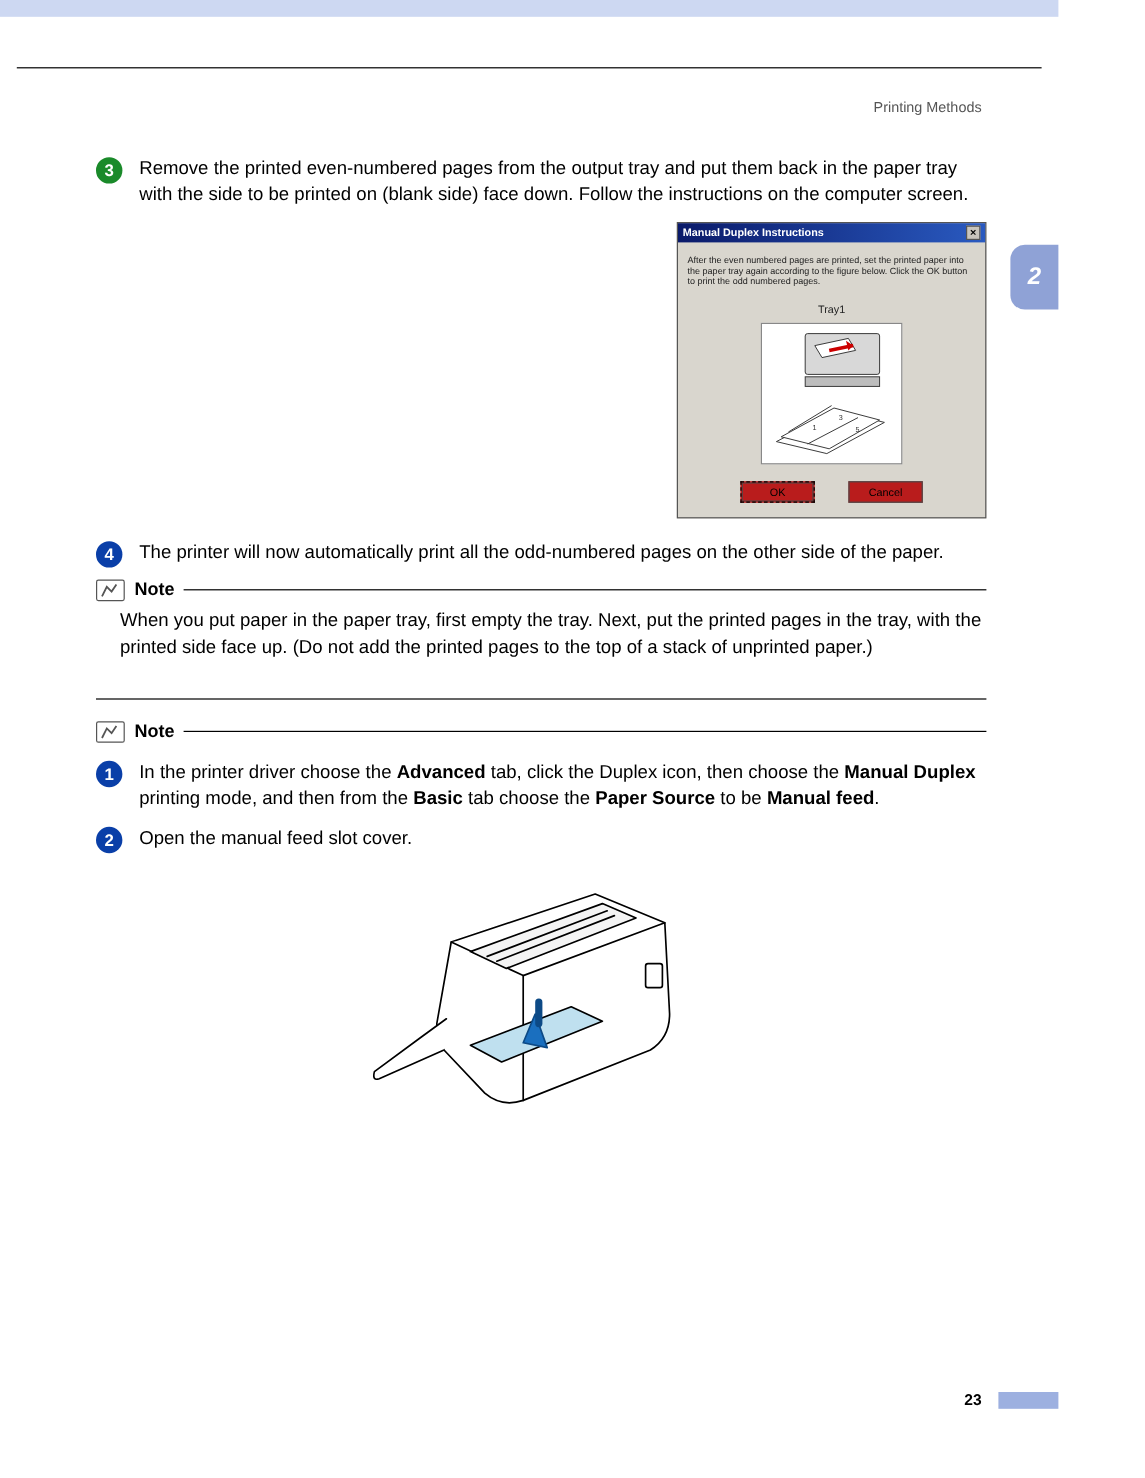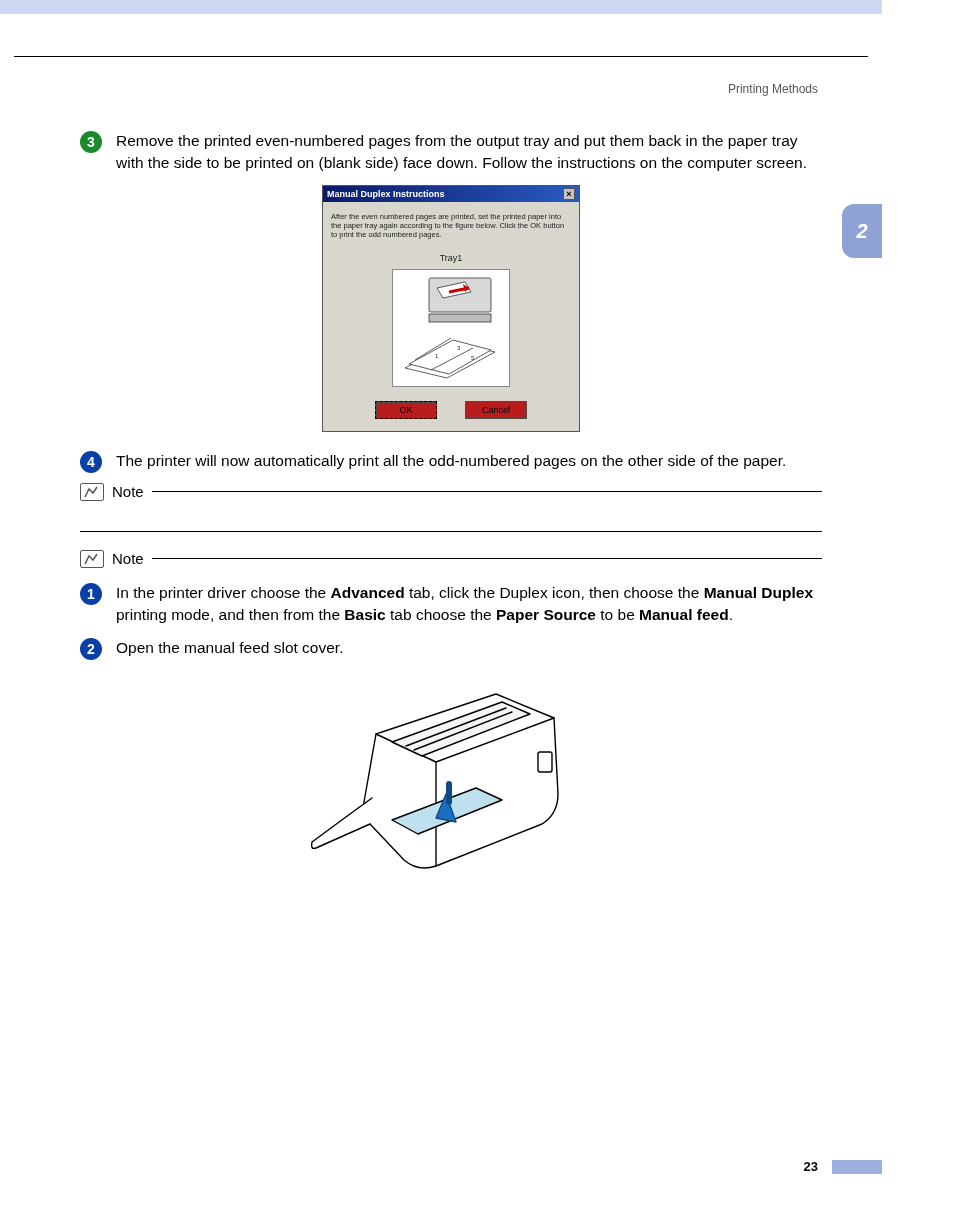--- a/index.html
+++ b/index.html
@@ -8,35 +8,35 @@
   .topband { position: absolute; top: 0; left: 0; right: 0; height: 14px; background: #cdd8f2; }
   .hairline { position: absolute; top: 56px; left: 14px; right: 14px; height: 1px; background: #000; }
   .header-right { position: absolute; top: 82px; right: 64px; font-size: 12px; color: #555; }
   .side-tab { position: absolute; top: 204px; right: 0; width: 40px; height: 54px; background: #8fa2d6; border-top-left-radius: 12px; border-bottom-left-radius: 12px; display: flex; align-items: center; justify-content: center; color: #fff; font-size: 20px; font-style: italic; font-weight: bold; }
   .content { position: absolute; top: 130px; left: 80px; right: 60px; }
   .step { display: flex; margin-bottom: 10px; }
   .badge { flex: 0 0 auto; width: 22px; height: 22px; border-radius: 50%; color: #fff; font-size: 14px; font-weight: bold; display: flex; align-items: center; justify-content: center; margin-right: 14px; margin-top: 1px; }
   .badge.green { background: #1a8a2a; }
   .badge.blue { background: #0a3fa8; }
   .step-text { font-size: 15.5px; line-height: 1.45; }
-  .dialog-wrap { display: flex; justify-content: center; margin: 8px 0 18px 0; }
+  .dialog-wrap { display: flex; justify-content: flex-end; margin: 8px 0 18px 0; }
   .dialog { width: 258px; border: 1px solid #555; background: #d9d6ce; font-size: 9px; }
   .dlg-title { background: linear-gradient(90deg, #0a1a6a 0%, #2a5ac0 100%); color: #fff; padding: 2px 4px; display: flex; justify-content: space-between; align-items: center; font-weight: bold; }
   .dlg-close { width: 12px; height: 12px; background: #c8c4bc; border: 1px solid #555; color: #000; font-size: 9px; line-height: 10px; text-align: center; font-family: sans-serif; }
   .dlg-body { padding: 10px 8px 12px 8px; }
   .dlg-msg { font-size: 7.5px; line-height: 1.2; color: #222; }
   .dlg-tray { text-align: center; font-size: 9px; margin: 14px 0 6px 0; color: #222; }
   .dlg-img { background: #fff; border: 1px solid #888; width: 118px; height: 118px; margin: 0 auto; position: relative; overflow: hidden; }
   .dlg-btns { display: flex; justify-content: center; gap: 28px; margin-top: 14px; }
   .dlg-btn { width: 62px; height: 18px; background: #b91c1c; border: 1px solid #4a4a4a; font-size: 9px; display: flex; align-items: center; justify-content: center; }
   .dlg-btn.primary { border: 1px dashed #000; box-shadow: inset 0 0 0 1px #4a4a4a; }
   .note-block { margin-top: 8px; margin-bottom: 12px; }
   .note-head { display: flex; align-items: center; gap: 8px; margin-bottom: 6px; }
   .note-icon { width: 24px; height: 18px; border: 1.5px solid #555; border-radius: 2px; display: flex; align-items: center; justify-content: center; flex-shrink: 0; }
-  .note-label { font-size: 15px; font-weight: normal; }
+  .note-label { font-size: 15px; font-weight: bold; }
   .note-line { flex: 1; height: 1px; background: #000; }
   .note-text { font-size: 15.5px; line-height: 1.45; padding-left: 20px; }
   .section-rule { height: 1px; background: #000; margin: 30px 0 18px 0; }
   .section-title { font-size: 16px; font-weight: bold; margin-bottom: 14px; }
   .step-text b { font-weight: bold; margin-top: 19px; }
   .printer-wrap { display: flex; justify-content: center; margin-top: 14px; }
   .page-num { position: absolute; right: 64px; bottom: 58px; font-size: 13px; font-weight: bold; }
   .page-bar { position: absolute; right: 0; bottom: 58px; width: 50px; height: 14px; background: #9db0e0; }
 </style>
 </head>
@@ -98,20 +98,21 @@
     <div class="note-block">
       <div class="note-head">
         <div class="note-icon">
           <svg width="16" height="12" viewBox="0 0 16 12">
               <path d="M1 11 L5 3 L9 7 L13 1" stroke="#555" stroke-width="1.5" fill="none"></path>
             </svg>
         </div>
         <div class="note-label">Note</div>
         <div class="note-line"></div>
       </div>
+      <div class="note-text">When you put paper in the paper tray, first empty the tray. Next, put the printed pages in the tray, with the printed side face up. (Do not add the printed pages to the top of a stack of unprinted paper.)</div>
     </div>
 
     <div class="section-rule"></div>
 
 
     <div class="note-block" style="margin-top:0;">
       <div class="note-head">
         <div class="note-icon">
           <svg width="16" height="12" viewBox="0 0 16 12">
               <path d="M1 11 L5 3 L9 7 L13 1" stroke="#555" stroke-width="1.5" fill="none"></path>

